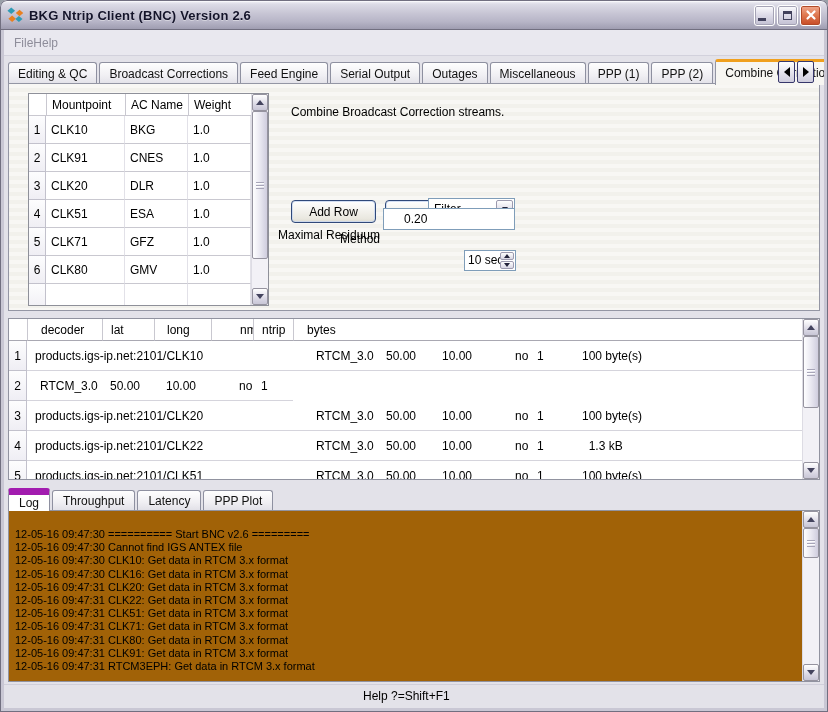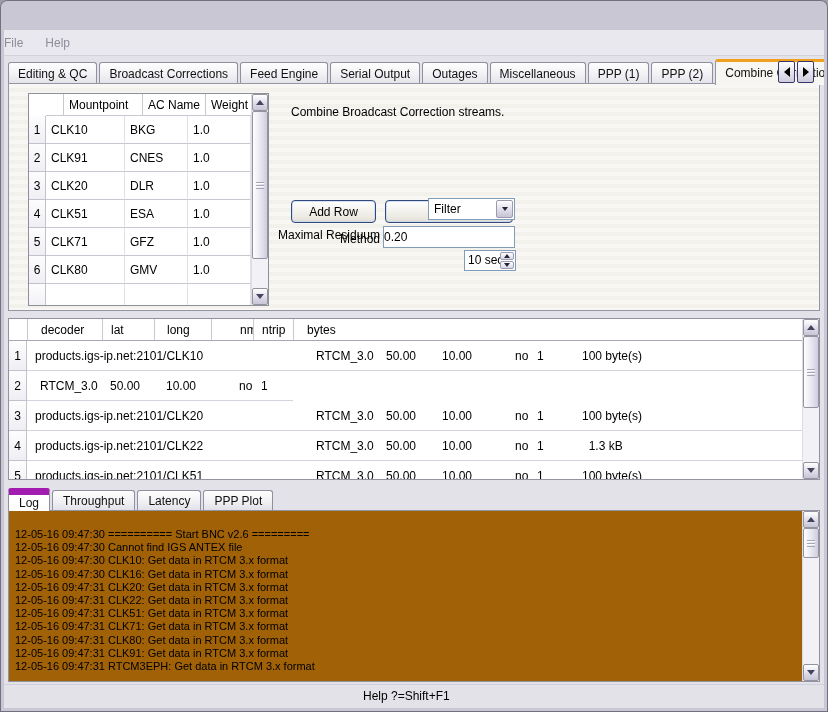--- a/index.html
+++ b/index.html
@@ -20,21 +20,21 @@
   .winbtn{ width:21px; height:21px; border-radius:3px; border:1px solid #FFFFFF;
     background:linear-gradient(180deg,#FDFDFE 0%,#DEDCE9 45%,#C2C0D2 100%);
     box-shadow:inset 0 0 0 1px #A5A3B5; display:flex; align-items:center; justify-content:center; cursor:default;}
   .winbtn.close{ background:linear-gradient(180deg,#F0A98F 0%,#E07B52 45%,#C74A24 100%);
     box-shadow:inset 0 0 0 1px #B24A28; }
   .glyph-min{ width:8px; height:3px; background:#41415C; margin-top:9px; margin-right:5px; }
   .glyph-max{ width:9px; height:9px; border:1px solid #41415C; border-top:3px solid #41415C; background:transparent; }
   
   .body{ position:absolute; top:30px; left:4px; right:4px; bottom:4px; background:#E3E2E9; overflow:hidden; }
   .menubar{ position:absolute; top:0; left:0; right:0; height:26px; background:#E9E8EF;
-    border-bottom:1px solid #D2D1DC; display:flex; align-items:center; padding-left:0; gap:22px; }
+    border-bottom:1px solid #D2D1DC; display:flex; align-items:center; padding-left:10px; }
   .menu-item{ font-size:12px; color:#8E8D9A; }
   
   .tabbar{ position:absolute; left:4px; top:28px; right:4px; height:26px; display:flex; align-items:flex-end; }
   .tab{ height:22px; margin-right:2px; padding:0 9px; display:flex; align-items:center;
     font-size:12px; color:#111; background:linear-gradient(180deg,#FEFEFE 0%,#F0EFF3 60%,#E2E1E8 100%);
     border:1px solid #8E90A0; border-bottom:none; border-radius:3px 3px 0 0; white-space:nowrap; cursor:default; }
   .tab.active{ height:26px; background:#F7F6F2; border-color:#9496A4; position:relative; z-index:3;
     border-top:3px solid #F0A01E; margin-bottom:-1px; padding-bottom:1px; }
   .tab-arrows{ position:absolute; right:6px; bottom:1px; display:flex; gap:2px; z-index:4; }
   .tab-arrow{ width:17px; height:22px; background:linear-gradient(180deg,#FFFFFF,#DCDAE6 70%,#CFCDDD);
@@ -54,32 +54,32 @@
   .xbtn{ position:absolute; height:23px; border:1px solid #30497A; border-radius:4px;
     background:linear-gradient(180deg,#FFFFFF 0%,#F5F4F0 40%,#E9E7DF 85%,#DDDBCF 100%);
     box-shadow:inset 0 0 0 1px rgba(200,215,240,.8);
     display:flex; align-items:center; justify-content:center; font-size:12px; color:#000; cursor:default; }
   .formlabel{ position:absolute; width:140px; text-align:right; font-size:12px; line-height:22px; color:#000; }
   .combo{ position:absolute; left:419px; top:114px; width:87px; height:22px; background:#fff; border:1px solid #7F9DB9; }
   .combo-value{ font-size:12px; line-height:20px; padding-left:5px; color:#000; }
   .combo-btn{ position:absolute; right:1px; top:1px; width:17px; height:18px; border:1px solid #9C9AAE; border-radius:2px;
     background:linear-gradient(180deg,#FEFEFE 0%,#DCDAE6 60%,#C6C4D5 100%);
     display:flex; align-items:center; justify-content:center; }
-  .txt{ position:absolute; left:374px; top:142px; width:132px; height:22px; border:1px solid #7F9DB9;
-    font-family:"Liberation Sans",sans-serif; font-size:12px; padding-left:0; color:#000; background:#fff; }
+  .txt{ position:absolute; left:374px; top:124px; width:132px; height:22px; border:1px solid #7F9DB9;
+    font-family:"Liberation Sans",sans-serif; font-size:12px; padding-left:20px; color:#000; background:#fff; }
   .spin{ position:absolute; left:455px; top:166px; width:52px; height:21px; background:#fff; border:1px solid #7F9DB9; }
   .spin-value{ font-size:12px; line-height:19px; padding-left:3px; color:#000; white-space:nowrap; }
   .spin-btns{ position:absolute; right:1px; top:1px; width:14px; height:17px; display:flex; flex-direction:column; gap:1px; }
   .spin-btn{ flex:1; border:1px solid #9C9AAE; border-radius:2px;
     background:linear-gradient(180deg,#FEFEFE,#D9D7E4); display:flex; align-items:center; justify-content:center; }
   
   .mtable{ position:absolute; left:19px; top:9px; width:241px; height:213px; background:#fff;
     border:1px solid #8E9099; overflow:hidden; }
   .mrow{ display:flex; height:28px; }
-  .mrow.mhead{ height:22px;justify-content:flex-end; }
+  .mrow.mhead{ height:22px; }
   .mc{ font-size:12px; color:#000; display:flex; align-items:center; padding-left:5px; overflow:hidden; }
   .mhead .mc{ border-bottom:1px solid #C9C8D0; }
   .mhead .mc + .mc{ border-left:1px solid #C9C8D0; }
   .c-num{ width:17px; flex:0 0 17px; justify-content:center; padding-left:0; }
   .c-mp{ width:79px; flex:0 0 79px; }
   .c-ac{ width:63px; flex:0 0 63px; }
   .c-wt{ width:63px; flex:0 0 63px; }
   .mrow .vhdr{ background:linear-gradient(180deg,#FDFDFE,#EFEEF4);
     border-right:1px solid #C2C1CC; border-bottom:1px solid #C2C1CC; }
   .mrow .dcell{ border-bottom:1px solid #C9C8D0; border-right:1px solid #E2E1E8; }
@@ -127,20 +127,42 @@
     border-top:1px solid #D0CFDA; }
   .sb-action{ position:absolute; top:4px; font-size:12px; color:#000; cursor:default;margin-top:44px; }
   .sb-action.disabled{ color:#9D9CA8; }
   .sb-help{ position:absolute; top:4px; left:359px; font-size:12px; color:#000; }
 </style>
 </head>
 <body>
 
 <div class="window">
 
+  <div class="titlebar">
+    <svg class="app-icon" viewBox="0 0 16 16">
+      <polygon points="4,0.5 7.6,3.6 4,6.7 0.4,3.6" fill="#2E9BB5"></polygon>
+      <polygon points="11.8,2.6 15.3,5.6 11.8,8.6 8.3,5.6" fill="#E88020"></polygon>
+      <polygon points="4.8,8 8.3,11 4.8,14 1.3,11" fill="#E88020"></polygon>
+      <polygon points="11.2,8.4 14.6,11.3 11.2,14.2 7.8,11.3" fill="#2E9BB5"></polygon>
+    </svg>
+    <span class="title-text">BKG Ntrip Client (BNC) Version 2.6</span>
+    <div class="winbtns">
+      <div class="winbtn">
+          <span class="glyph-min"></span>
+        </div>
+      <div class="winbtn">
+          <span class="glyph-max"></span>
+        </div>
+      <div class="winbtn close">
+        <svg width="12" height="12" viewBox="0 0 12 12">
+          <path d="M2.5 2.5 L9.5 9.5 M9.5 2.5 L2.5 9.5" stroke="#FFFFFF" stroke-width="2.2" stroke-linecap="round"></path>
+        </svg>
+      </div>
+    </div>
+  </div>
 
   <div class="body">
 
     <div class="menubar">
       <span class="menu-item">File</span>
       <span class="menu-item">Help</span>
     </div>
 
     <div class="tabbar">
       <div class="tab">Editing &amp; QC</div>

